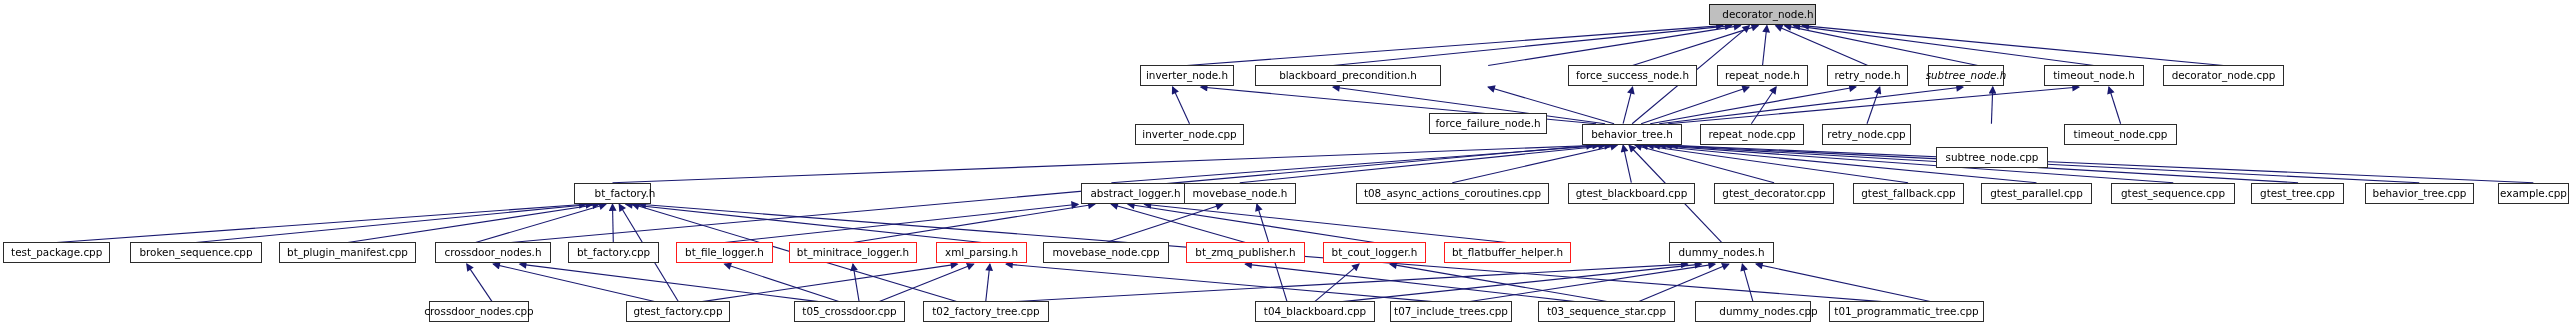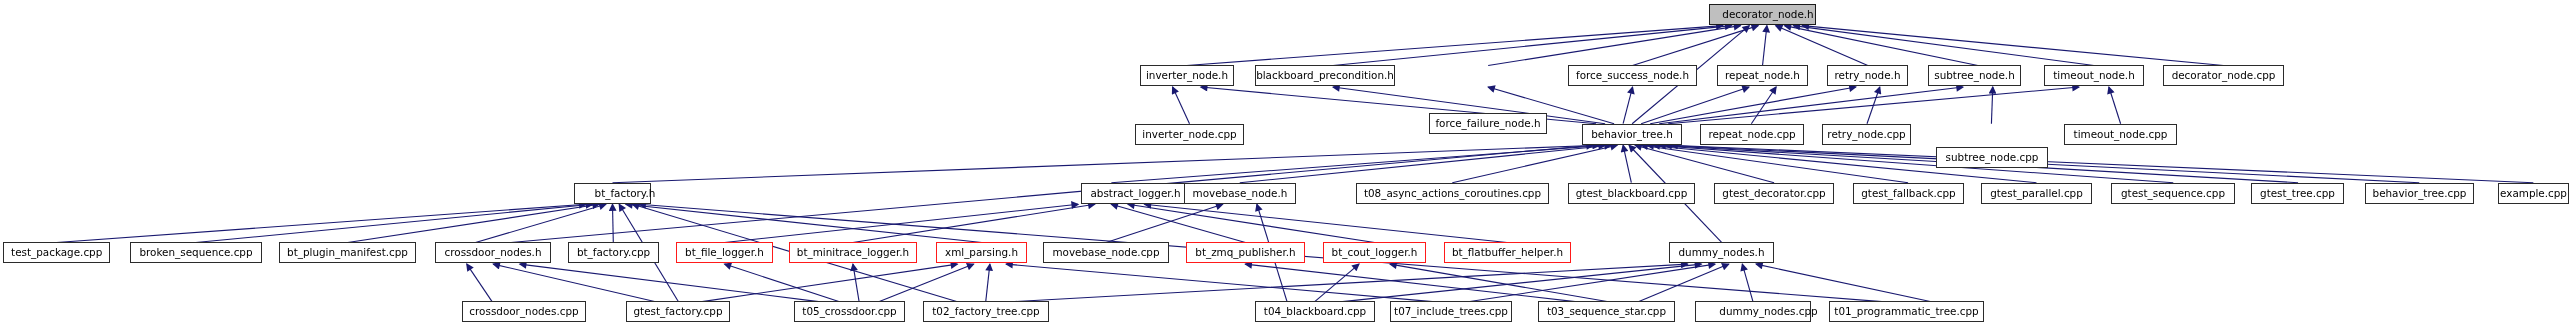--- a/index.html
+++ b/index.html
@@ -111,26 +111,26 @@
         <line x1="1683.3" y1="378" x2="2133.3" y2="331" stroke="#191970" stroke-width="1.4" marker-end="url(#arrow)"></line>
         <line x1="1843.0" y1="378" x2="2150.4" y2="331" stroke="#191970" stroke-width="1.4" marker-end="url(#arrow)"></line>
         <line x1="2055.0" y1="378" x2="2167.6" y2="331" stroke="#191970" stroke-width="1.4" marker-end="url(#arrow)"></line>
         <line x1="2198.0" y1="378" x2="2184.7" y2="331" stroke="#191970" stroke-width="1.4" marker-end="url(#arrow)"></line>
         <line x1="2420.3" y1="378" x2="2201.9" y2="331" stroke="#191970" stroke-width="1.4" marker-end="url(#arrow)"></line>
       </g>
   </svg>
   <div id="node-layer">
       <div class="node root" style="left: 1709px; top: 4px; width: 107px; padding-left: 11px;">decorator_node.h</div>
       <div class="node" style="left: 1140px; top: 65px; width: 94px;">inverter_node.h</div>
-      <div class="node" style="left: 1255px; top: 65px; width: 140px;">blackboard_precondition.h</div>
+      <div class="node" style="left: 1255px; top: 65px; width: 186px;">blackboard_precondition.h</div>
       <div class="node" style="left: 1429px; top: 65px; width: 118px; margin-top: 48px;">force_failure_node.h</div>
       <div class="node" style="left: 1568px; top: 65px; width: 129px;">force_success_node.h</div>
       <div class="node" style="left: 1717px; top: 65px; width: 91px;">repeat_node.h</div>
       <div class="node" style="left: 1827px; top: 65px; width: 81px;">retry_node.h</div>
-      <div class="node" style="left: 1928px; top: 65px; width: 93px;">subtree_node.h</div>
+      <div class="node" style="left: 1928px; top: 65px; width: 76px; font-style: italic;">subtree_node.h</div>
       <div class="node" style="left: 2044px; top: 65px; width: 100px;">timeout_node.h</div>
       <div class="node" style="left: 2163px; top: 65px; width: 121px;">decorator_node.cpp</div>
       <div class="node" style="left: 1135px; top: 124px; width: 109px;">inverter_node.cpp</div>
       <div class="node" style="left: 1582px; top: 124px; width: 100px;">behavior_tree.h</div>
       <div class="node" style="left: 1700px; top: 124px; width: 104px;">repeat_node.cpp</div>
       <div class="node" style="left: 1822px; top: 124px; width: 89px;">retry_node.cpp</div>
       <div class="node" style="left: 1936px; top: 124px; width: 112px; margin-top: 23px;">subtree_node.cpp</div>
       <div class="node" style="left: 2064px; top: 124px; width: 113px;">timeout_node.cpp</div>
       <div class="node" style="left: 574px; top: 183px; width: 77px; padding-left: 25px;">bt_factory.h</div>
       <div class="node" style="left: 1057px; top: 183px; width: 109px; margin-left: 24px;">abstract_logger.h</div>
@@ -150,21 +150,21 @@
       <div class="node" style="left: 435px; top: 242px; width: 116px;">crossdoor_nodes.h</div>
       <div class="node" style="left: 568px; top: 242px; width: 91px;">bt_factory.cpp</div>
       <div class="node truncated" style="left: 676px; top: 242px; width: 97px;">bt_file_logger.h</div>
       <div class="node truncated" style="left: 789px; top: 242px; width: 128px;">bt_minitrace_logger.h</div>
       <div class="node truncated" style="left: 936px; top: 242px; width: 91px;">xml_parsing.h</div>
       <div class="node" style="left: 1043px; top: 242px; width: 126px;">movebase_node.cpp</div>
       <div class="node truncated" style="left: 1186px; top: 242px; width: 119px;">bt_zmq_publisher.h</div>
       <div class="node truncated" style="left: 1323px; top: 242px; width: 103px;">bt_cout_logger.h</div>
       <div class="node truncated" style="left: 1444px; top: 242px; width: 127px;">bt_flatbuffer_helper.h</div>
       <div class="node" style="left: 1669px; top: 242px; width: 105px;">dummy_nodes.h</div>
-      <div class="node" style="left: 429px; top: 301px; width: 124px; margin-left: 33px;">crossdoor_nodes.cpp</div>
+      <div class="node" style="left: 429px; top: 301px; width: 100px;">crossdoor_nodes.cpp</div>
       <div class="node" style="left: 626px; top: 301px; width: 104px;">gtest_factory.cpp</div>
       <div class="node" style="left: 794px; top: 301px; width: 111px;">t05_crossdoor.cpp</div>
       <div class="node" style="left: 923px; top: 301px; width: 126px;">t02_factory_tree.cpp</div>
       <div class="node" style="left: 1255px; top: 301px; width: 120px;">t04_blackboard.cpp</div>
       <div class="node" style="left: 1390px; top: 301px; width: 122px;">t07_include_trees.cpp</div>
       <div class="node" style="left: 1538px; top: 301px; width: 137px;">t03_sequence_star.cpp</div>
       <div class="node" style="left: 1695px; top: 301px; width: 116px; padding-left: 31px;">dummy_nodes.cpp</div>
       <div class="node" style="left: 1829px; top: 301px; width: 155px;">t01_programmatic_tree.cpp</div>
     </div>
 </div>

